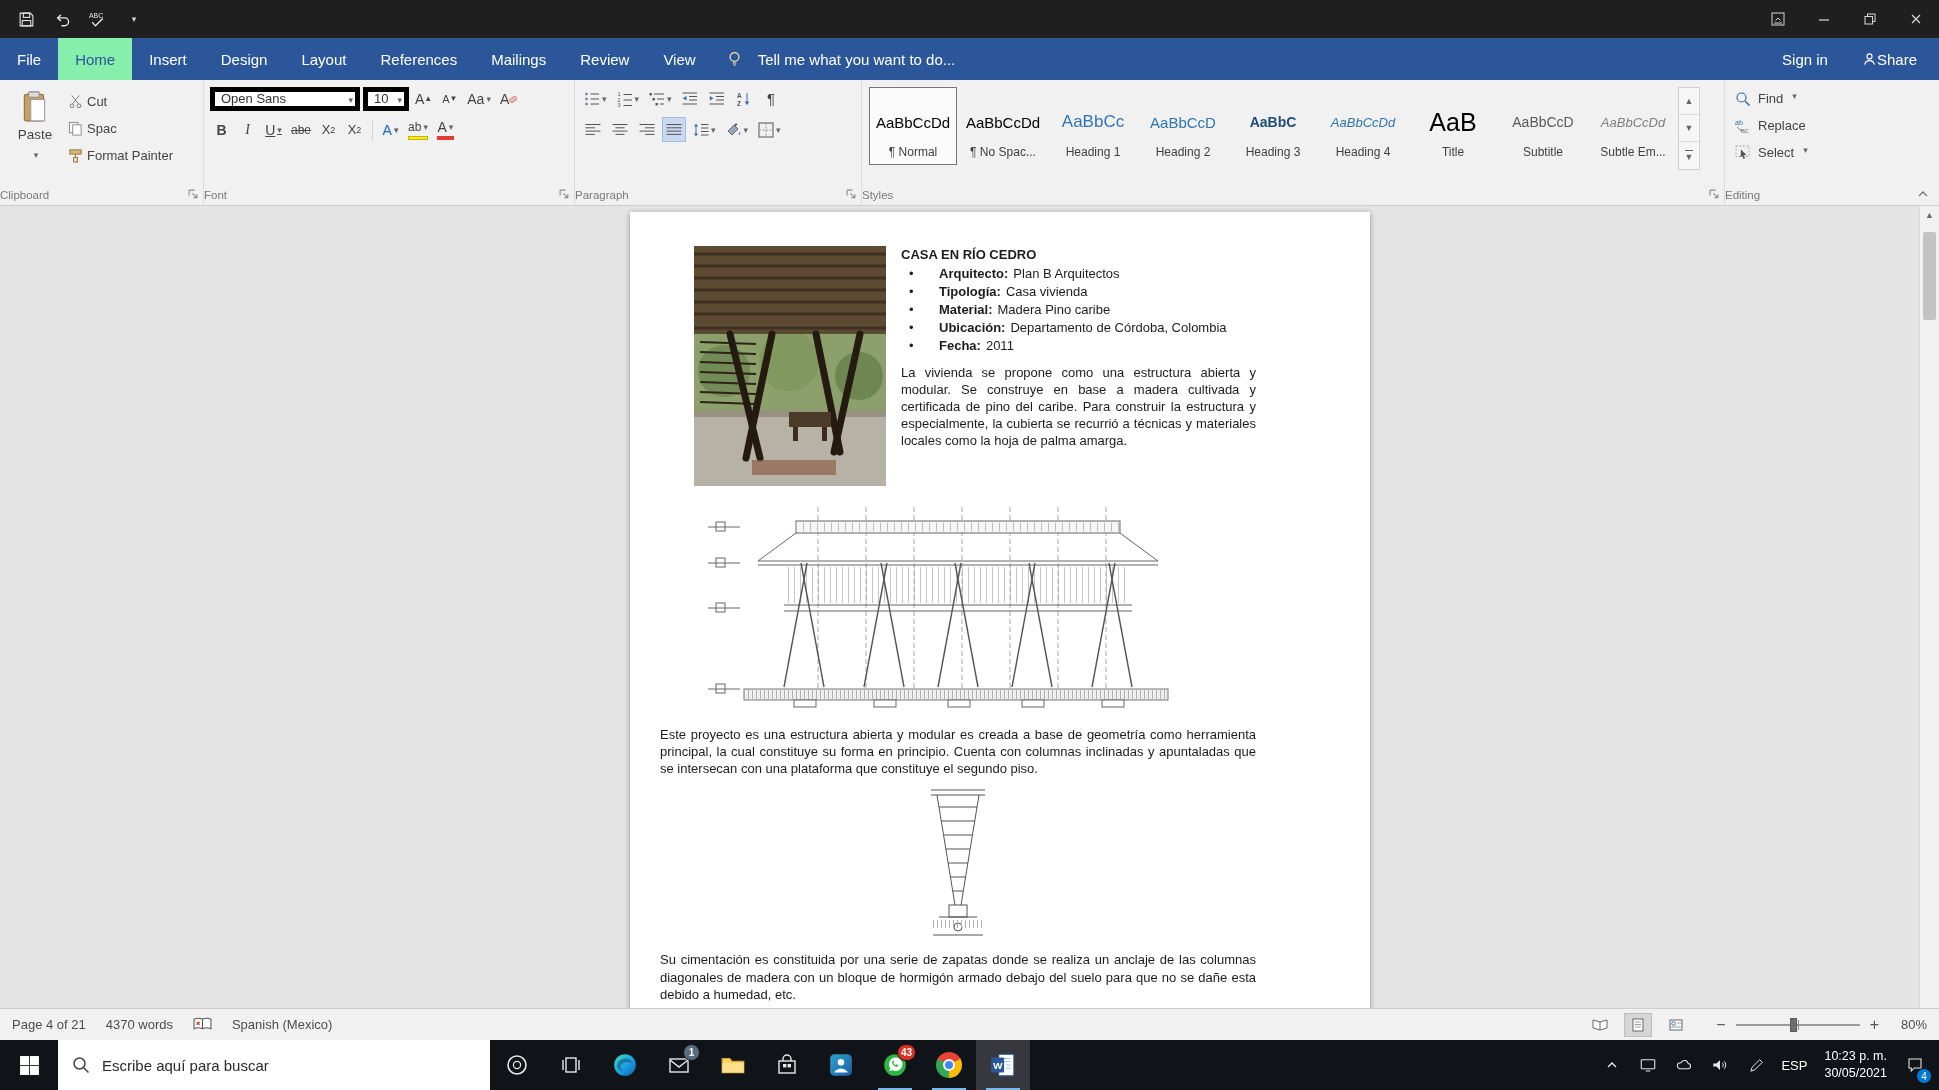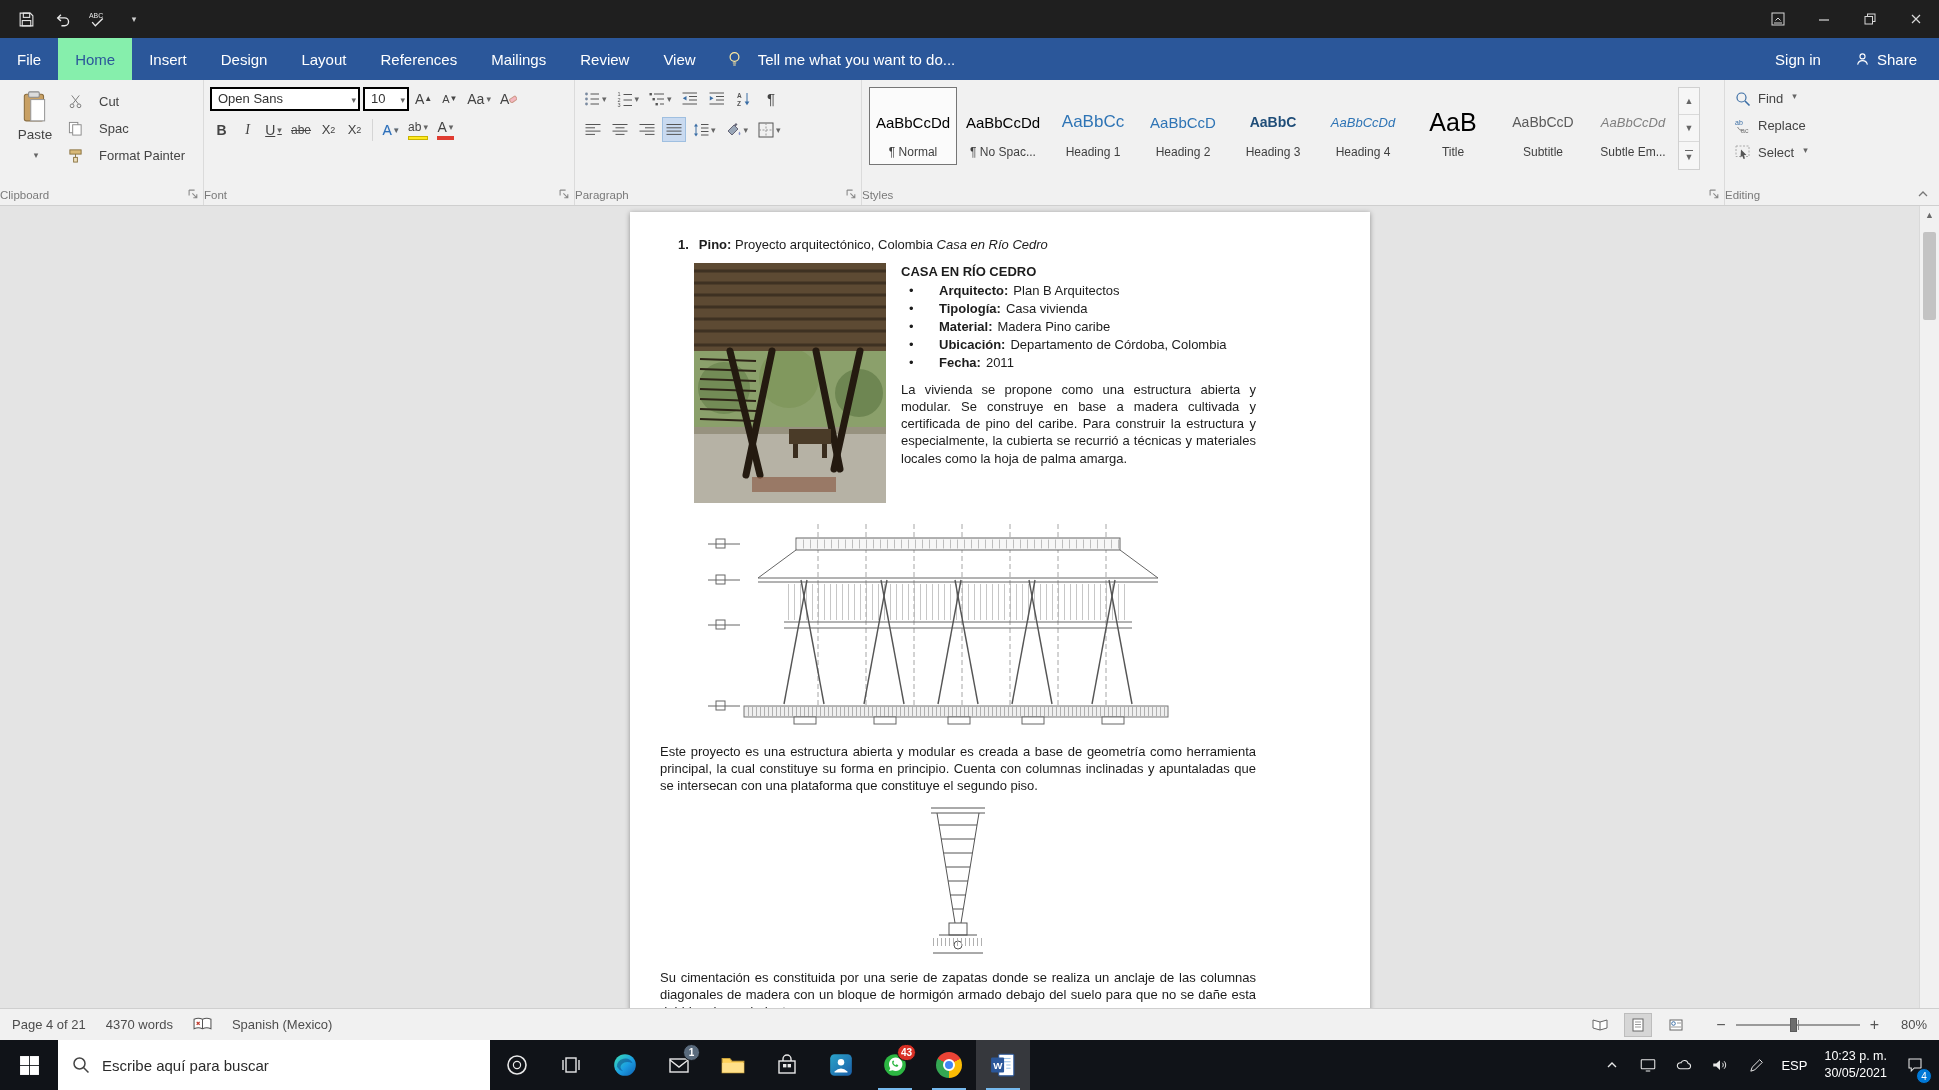--- a/index.html
+++ b/index.html
@@ -15,36 +15,36 @@
 .tb-title{position:absolute;left:0;right:0;text-align:center;font-size:15px;color:#f0f0f0}
 .winctl{margin-left:auto;display:flex;height:100%;z-index:2}
 .wbtn{width:46px;height:100%;display:flex;align-items:center;justify-content:center}
 
 
 .tabrow{position:absolute;top:38px;left:0;right:0;height:42px;background:#2b579a;display:flex;align-items:stretch;color:#fff;font-size:15px}
 .tab{padding:0 17px;display:flex;align-items:center;cursor:default}
 .tab.active{background:#86efac;color:#2b579a}
 .tellme{display:flex;align-items:center;gap:16px;margin-left:14px;color:#fff}
 .tabrow-right{margin-left:auto;display:flex;align-items:center;gap:34px;padding-right:22px}
-.share{display:flex;gap:7px}
+.share{display:flex;}
 
 
 .ribbon{position:absolute;top:80px;left:0;right:0;height:126px;background:#f1f1f1;border-bottom:1px solid #cfcfcf;display:flex;color:#444}
 .rgroup{position:relative;border-right:1px solid #dbdbdb;padding:5px 6px 22px 6px;flex:none}
 .rlabel{position:absolute;bottom:4px;left:0;right:16px;font-size:11.5px;color:#7a7a7a}
 .launcher{position:absolute;right:3px;bottom:4px;width:12px;height:12px}
 .collapse-ribbon{position:absolute;right:8px;bottom:4px;width:16px;height:14px}
 
 .big-btn{width:58px;height:94px;display:flex;flex-direction:column;align-items:center;justify-content:flex-start;gap:4px;padding-top:6px;font-size:13.5px}
 .dd::after{content:"▾";font-size:9px;color:#666;margin-left:2px}
 .clip-col{display:flex;flex-direction:column;gap:3px;padding-top:4px}
-.sm-btn{display:flex;align-items:center;gap:16px;height:24px;font-size:13px;padding:0 4px;white-space:nowrap}
+.sm-btn{display:flex;align-items:center;gap:4px;height:24px;font-size:13px;padding:0 4px;white-space:nowrap}
 
 .frow{display:flex;align-items:center;gap:3px;height:27px;margin-bottom:4px}
-.combo{display:flex;align-items:center;background:#fff;border:2px solid #000000;height:24px;font-size:13px;padding:0 2px 0 6px;color:#333}
+.combo{display:flex;align-items:center;background:#fff;border:5px solid #000000;height:24px;font-size:13px;padding:0 2px 0 6px;color:#333}
 .combo .dd::after{margin-left:6px}
 .rbtn{position:relative;display:inline-flex;align-items:center;justify-content:center;height:25px;min-width:23px;font-size:14px;color:#444;padding:0 3px}
 .rbtn.toggled{background:#c9daf0;border:1px solid #9fbfe0}
 .glyph-b{font-weight:700}
 .glyph-i{font-style:italic;font-family:"Liberation Serif",serif}
 .glyph-u{text-decoration:underline}
 .glyph-s{text-decoration:line-through;font-size:12px}
 .subsup{font-size:13px}
 .subsup sub,.subsup sup{font-size:9px}
 .tiny-up{font-size:8px;vertical-align:top}
@@ -582,23 +582,20 @@
     <span class="collapse-ribbon">
         <svg width="16" height="14" viewBox="0 0 16 14">
           <path d="M4 9 L8 5 l4 4" fill="none" stroke="#777" stroke-width="1.3"></path>
         </svg>
       </span>
   </div>
 
   <div class="docarea">
     <div class="page">
 
-      <div class="numline">
-        <span class="num">1.</span><span class="bold">Pino:</span><span> Proyecto arquitectónico, Colombia </span><span class="italic">Casa en Río Cedro</span>
-      </div>
 
       <div class="media-row">
         <svg class="photo" viewBox="0 0 192 240">
           <rect width="192" height="240" fill="#8ba06b"></rect>
           <circle cx="30" cy="125" r="26" fill="#6f8752" opacity="0.85"></circle>
           <circle cx="95" cy="115" r="30" fill="#7d9459" opacity="0.7"></circle>
           <circle cx="165" cy="130" r="24" fill="#69814d" opacity="0.85"></circle>
           <rect y="168" width="192" height="72" fill="#b6b2a5"></rect>
           <rect y="164" width="192" height="7" fill="#97927f"></rect>
           <rect width="192" height="88" fill="#5d4a33"></rect>

